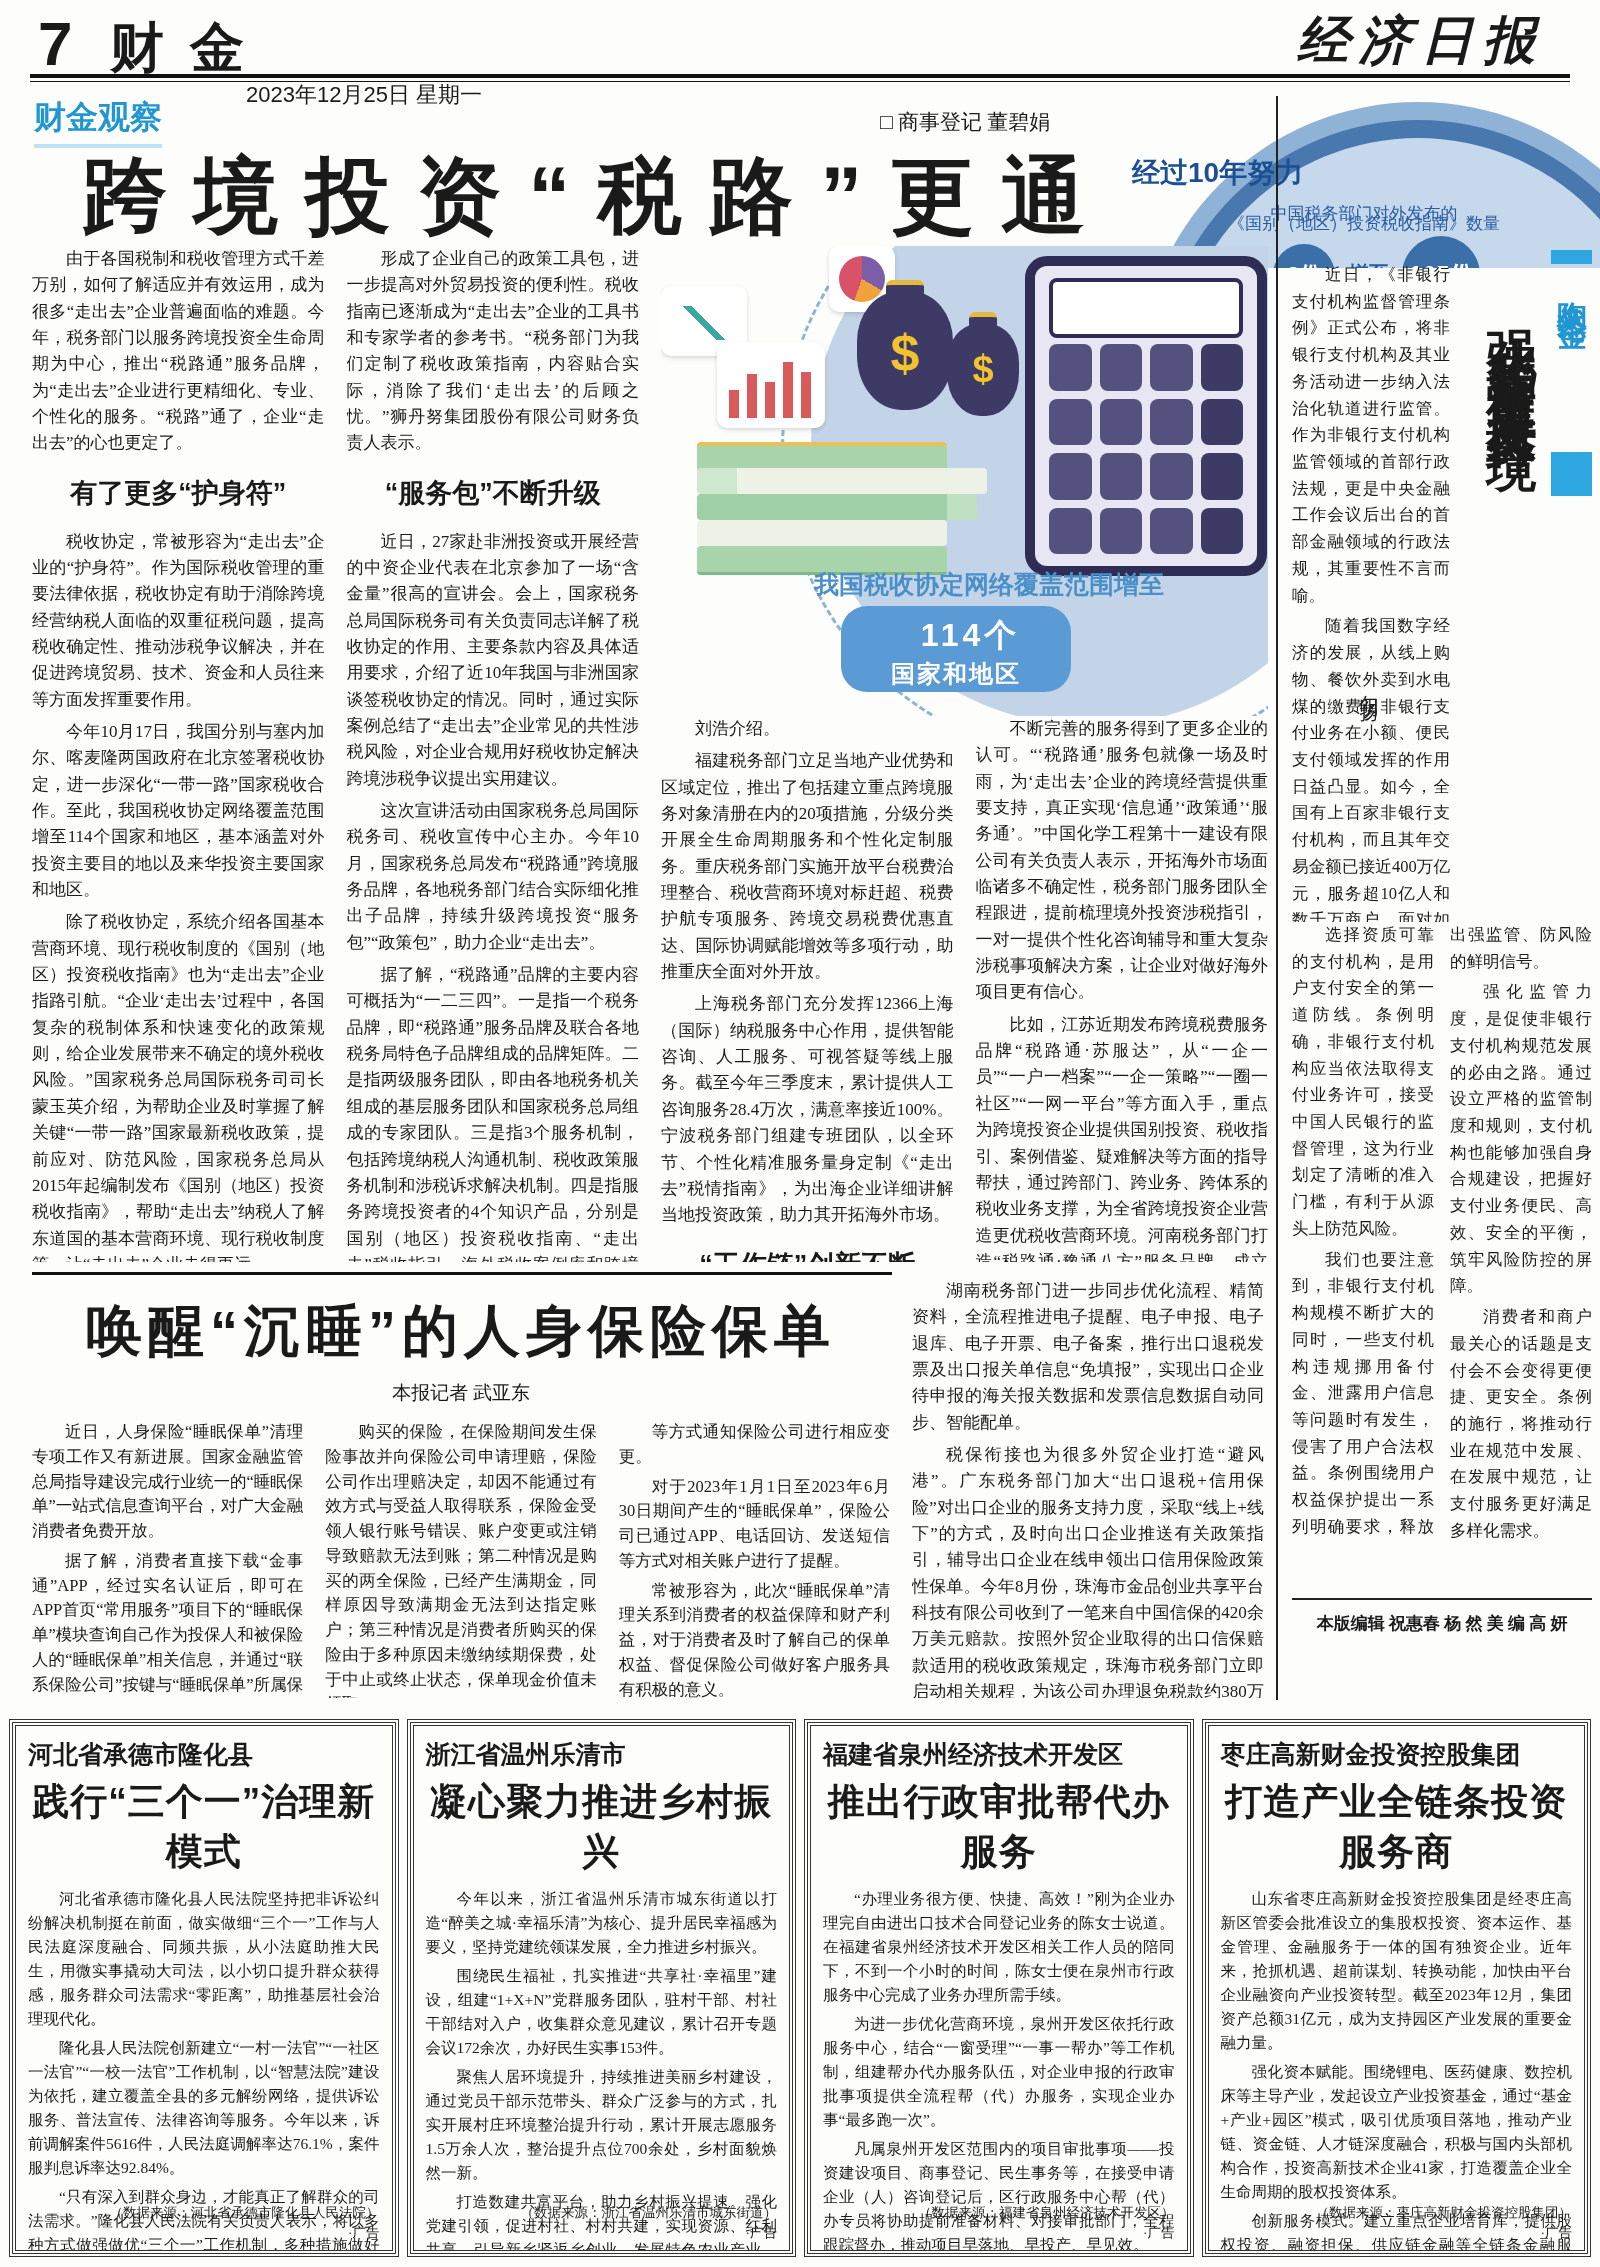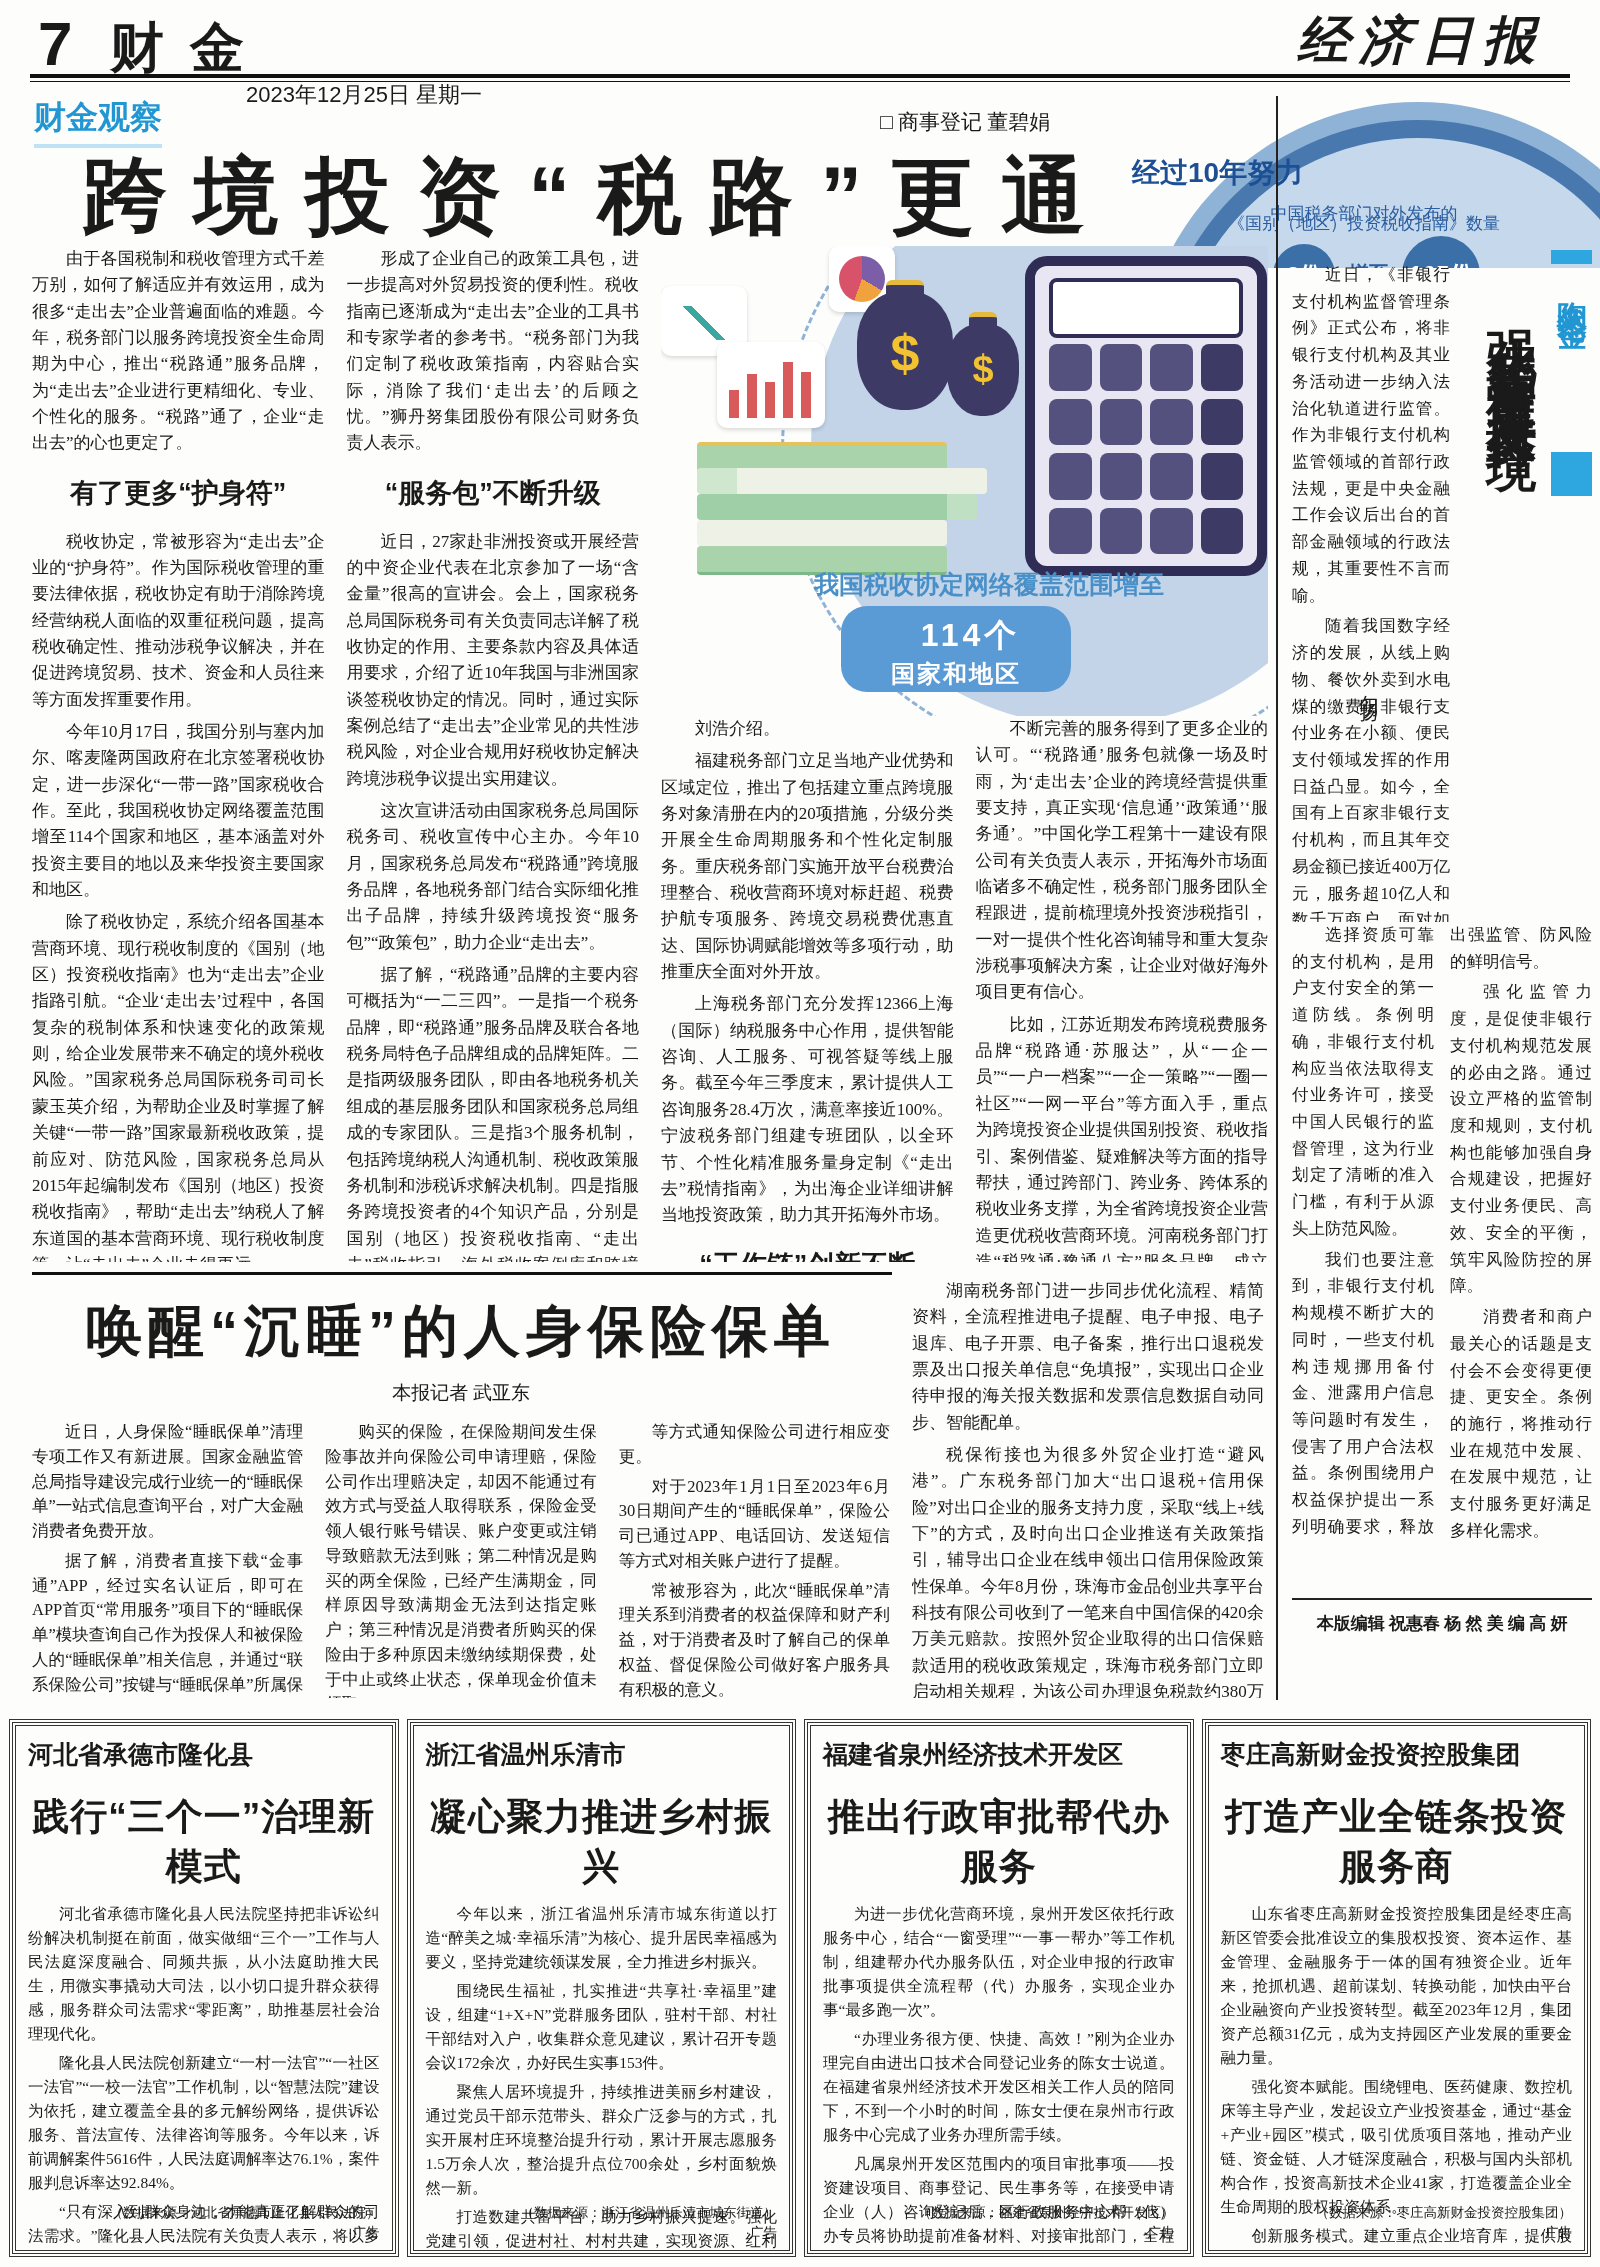--- a/index.html
+++ b/index.html
@@ -95,21 +95,21 @@
   .op-label{position:absolute;right:0;top:0;writing-mode:vertical-rl;color:#2196d3;font-size:30px;font-weight:bold;
             font-family:"Liberation Sans",sans-serif;letter-spacing:6px;padding:14px 0;border-top:14px solid #2ea7e0;border-bottom:44px solid #2ea7e0;height:160px;}
   .op-author{position:absolute;right:210px;top:430px;writing-mode:vertical-rl;font-size:19px;letter-spacing:4px;}
   .op-rest{position:absolute;left:0;top:672px;width:300px;height:640px;column-count:2;column-gap:16px;
            overflow:hidden;font-size:16.5px;line-height:1.62;text-align:justify;}
   .op-ed{position:absolute;left:0;top:1348px;width:300px;border-top:2px solid #222;padding-top:12px;
          text-align:center;font-size:17px;font-weight:bold;}
   
   .boxes{position:absolute;left:12px;top:1722px;width:1576px;height:532px;display:grid;grid-template-columns:repeat(4,1fr);column-gap:14px;}
   .box{border:4px double #333;outline:1px solid #333;outline-offset:2px;padding:10px 12px;position:relative;overflow:hidden;background:#fdfdfb;}
-  .box .kick{font-size:25px;font-weight:bold;font-family:"Liberation Sans",sans-serif;margin:2px 0 21px 0;}
+  .box .kick{font-size:25px;font-weight:bold;font-family:"Liberation Sans",sans-serif;margin:2px 0 6px 0;}
   .box .bt{font-size:37px;font-weight:bold;text-align:center;font-family:"Liberation Sans",sans-serif;margin:0 0 10px 0;letter-spacing:1px;}
   .box .bp{font-size:15.5px;line-height:1.55;text-align:justify;}
   .box .bp p{margin:0 0 5px 0;text-indent:2em;}
   .box .credit{position:absolute;right:12px;bottom:28px;font-size:13.5px;}
   .box .ad{position:absolute;right:12px;bottom:8px;font-size:13.5px;}
 </style>
 </head>
 <body>
 
 <div class="page">
@@ -300,22 +300,22 @@
         <p>聚焦人居环境提升，持续推进美丽乡村建设，通过党员干部示范带头、群众广泛参与的方式，扎实开展村庄环境整治提升行动，累计开展志愿服务1.5万余人次，整治提升点位700余处，乡村面貌焕然一新。</p>
         <p>打造数建共富平台，助力乡村振兴提速。强化党建引领，促进村社、村村共建，实现资源、红利共享，引导新乡贤返乡创业，发展特色农业产业，带动村集体经济和村民“双增收”，实现村集体经济总收入年增收160余万元。</p>
       </div>
       <div class="credit">（数据来源：浙江省温州乐清市城东街道）</div>
       <div class="ad">·广告</div>
     </div>
     <div class="box">
       <div class="kick">福建省泉州经济技术开发区</div>
       <div class="bt">推出行政审批帮代办服务</div>
       <div class="bp">
+        <p>“办理业务很方便、快捷、高效！”刚为企业办理完自由进出口技术合同登记业务的陈女士说道。在福建省泉州经济技术开发区相关工作人员的陪同下，不到一个小时的时间，陈女士便在泉州市行政服务中心完成了业务办理所需手续。</p>
         <p>为进一步优化营商环境，泉州开发区依托行政服务中心，结合“一窗受理”“一事一帮办”等工作机制，组建帮办代办服务队伍，对企业申报的行政审批事项提供全流程帮（代）办服务，实现企业办事“最多跑一次”。</p>
-        <p>“办理业务很方便、快捷、高效！”刚为企业办理完自由进出口技术合同登记业务的陈女士说道。在福建省泉州经济技术开发区相关工作人员的陪同下，不到一个小时的时间，陈女士便在泉州市行政服务中心完成了业务办理所需手续。</p>
         <p>凡属泉州开发区范围内的项目审批事项——投资建设项目、商事登记、民生事务等，在接受申请企业（人）咨询登记后，区行政服务中心帮（代）办专员将协助提前准备材料、对接审批部门，全程跟踪督办，推动项目早落地、早投产、早见效。</p>
 
       </div>
       <div class="credit">（数据来源：福建省泉州经济技术开发区）</div>
       <div class="ad">·广告</div>
     </div>
     <div class="box">
       <div class="kick">枣庄高新财金投资控股集团</div>
       <div class="bt">打造产业全链条投资服务商</div>
       <div class="bp">

